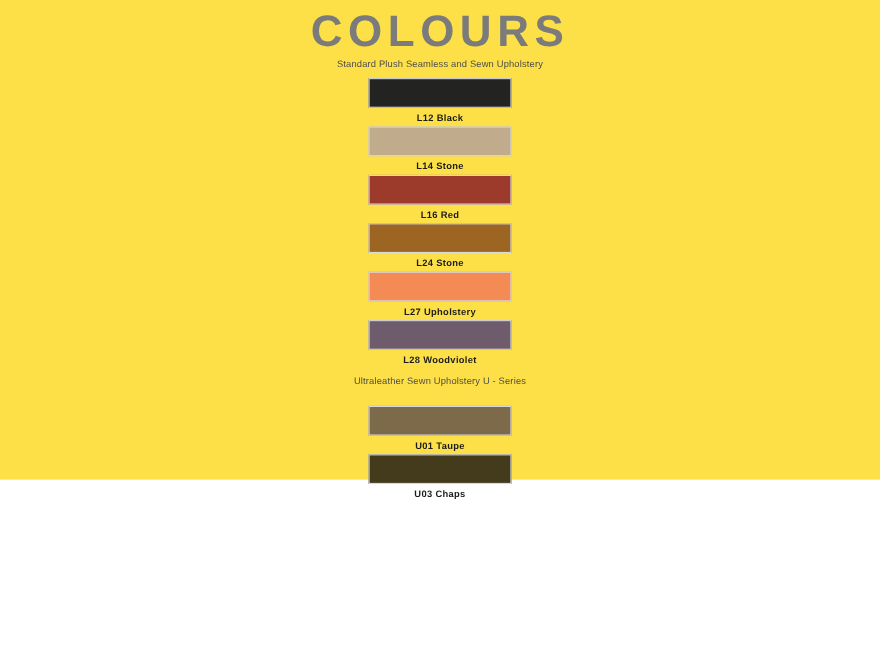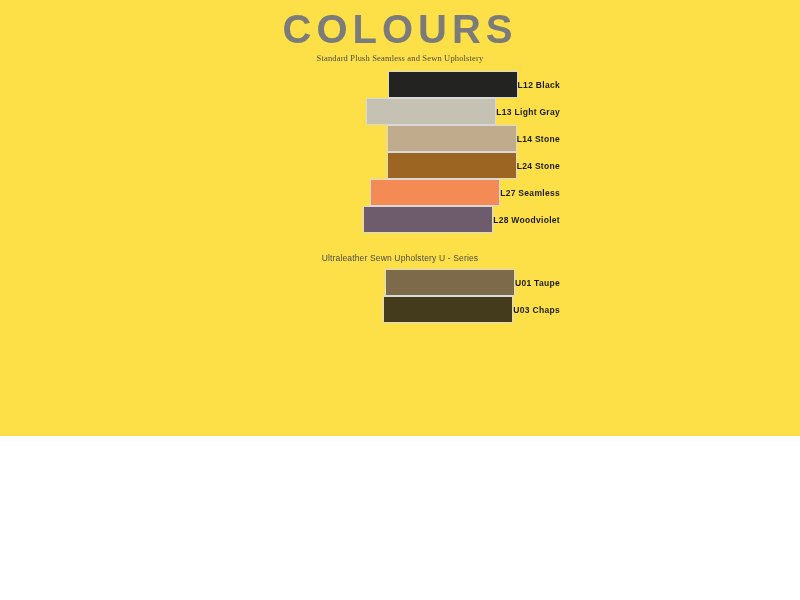--- a/index.html
+++ b/index.html
@@ -38,53 +38,52 @@
     color: #7b7b7b;
     line-height: 1.05;
     text-align: center;
   }
   .page-subtitle {
     margin-top: 3px;
     font-size: 8.5px;
     color: #4c4c4c;
     text-align: center;
     letter-spacing: 0.15px;
-    font-family: Liberation Serif, serif;
   }
   .swatch-group {
     margin-top: 8px;
     width: 100%;
     display: flex;
     flex-direction: column;
     align-items: center;
   }
   .swatch-row {
     width: 100%;
     display: flex;
-    flex-direction: row;
+    flex-direction: column;
     align-items: center;
     justify-content: flex-end;
   }
   .swatch-chip {
     width: 130px;
     height: 27px;
     border: 1px solid #d9d9d9;
     box-sizing: border-box;
   }
   .swatch-label {
     font-size: 8.5px;
     font-weight: bold;
     color: #1b1b1b;
     letter-spacing: 0.3px;
     margin-top: 4px;
     margin-bottom: 3px;
     text-align: center;
   }
   .section-heading {
-    margin-top: 20px;
+    margin-top: 6px;
     margin-bottom: 6px;
     font-size: 8.5px;
     color: #4c4c4c;
     letter-spacing: 0.15px;
     text-align: right;
   }
 </style>
 </head>
 <body>
 
@@ -95,53 +94,53 @@
 
     <div class="page-subtitle">Standard Plush Seamless and Sewn Upholstery</div>
 
     <div class="swatch-group">
 
       <div class="swatch-row">
         <div class="swatch-chip" style="background-color: rgb(35, 35, 34);"></div>
         <div class="swatch-label">L12 Black</div>
       </div>
 
-      <div class="swatch-row">
-        <div class="swatch-chip" style="background-color: rgb(197, 194, 179);"></div>
-        <div class="swatch-label">L13 Light Gray</div>
-      </div>
 
       <div class="swatch-row">
         <div class="swatch-chip" style="background-color: rgb(192, 171, 140);"></div>
         <div class="swatch-label">L14 Stone</div>
       </div>
 
 
+      <div class="swatch-row">
+        <div class="swatch-chip" style="background-color: rgb(156, 59, 44);"></div>
+        <div class="swatch-label">L16 Red</div>
+      </div>
 
 
       <div class="swatch-row">
         <div class="swatch-chip" style="background-color: rgb(157, 101, 34);"></div>
         <div class="swatch-label">L24 Stone</div>
       </div>
 
       <div class="swatch-row">
         <div class="swatch-chip" style="background-color: rgb(244, 139, 85);"></div>
-        <div class="swatch-label">L27 Seamless</div>
+        <div class="swatch-label">L27 Upholstery</div>
       </div>
 
       <div class="swatch-row">
         <div class="swatch-chip" style="background-color: rgb(110, 91, 107);"></div>
         <div class="swatch-label">L28 Woodviolet</div>
       </div>
 
     </div>
 
     <div class="section-heading">Ultraleather Sewn Upholstery U - Series</div>
 
-    <div class="swatch-group" style="margin-top:0;">
+    <div class="swatch-group" style="margin-top:12px;">
 
       <div class="swatch-row">
         <div class="swatch-chip" style="background-color: rgb(125, 106, 75);"></div>
         <div class="swatch-label">U01 Taupe</div>
       </div>
 
       <div class="swatch-row">
         <div class="swatch-chip" style="background-color: rgb(68, 58, 28);"></div>
         <div class="swatch-label">U03 Chaps</div>
       </div>

